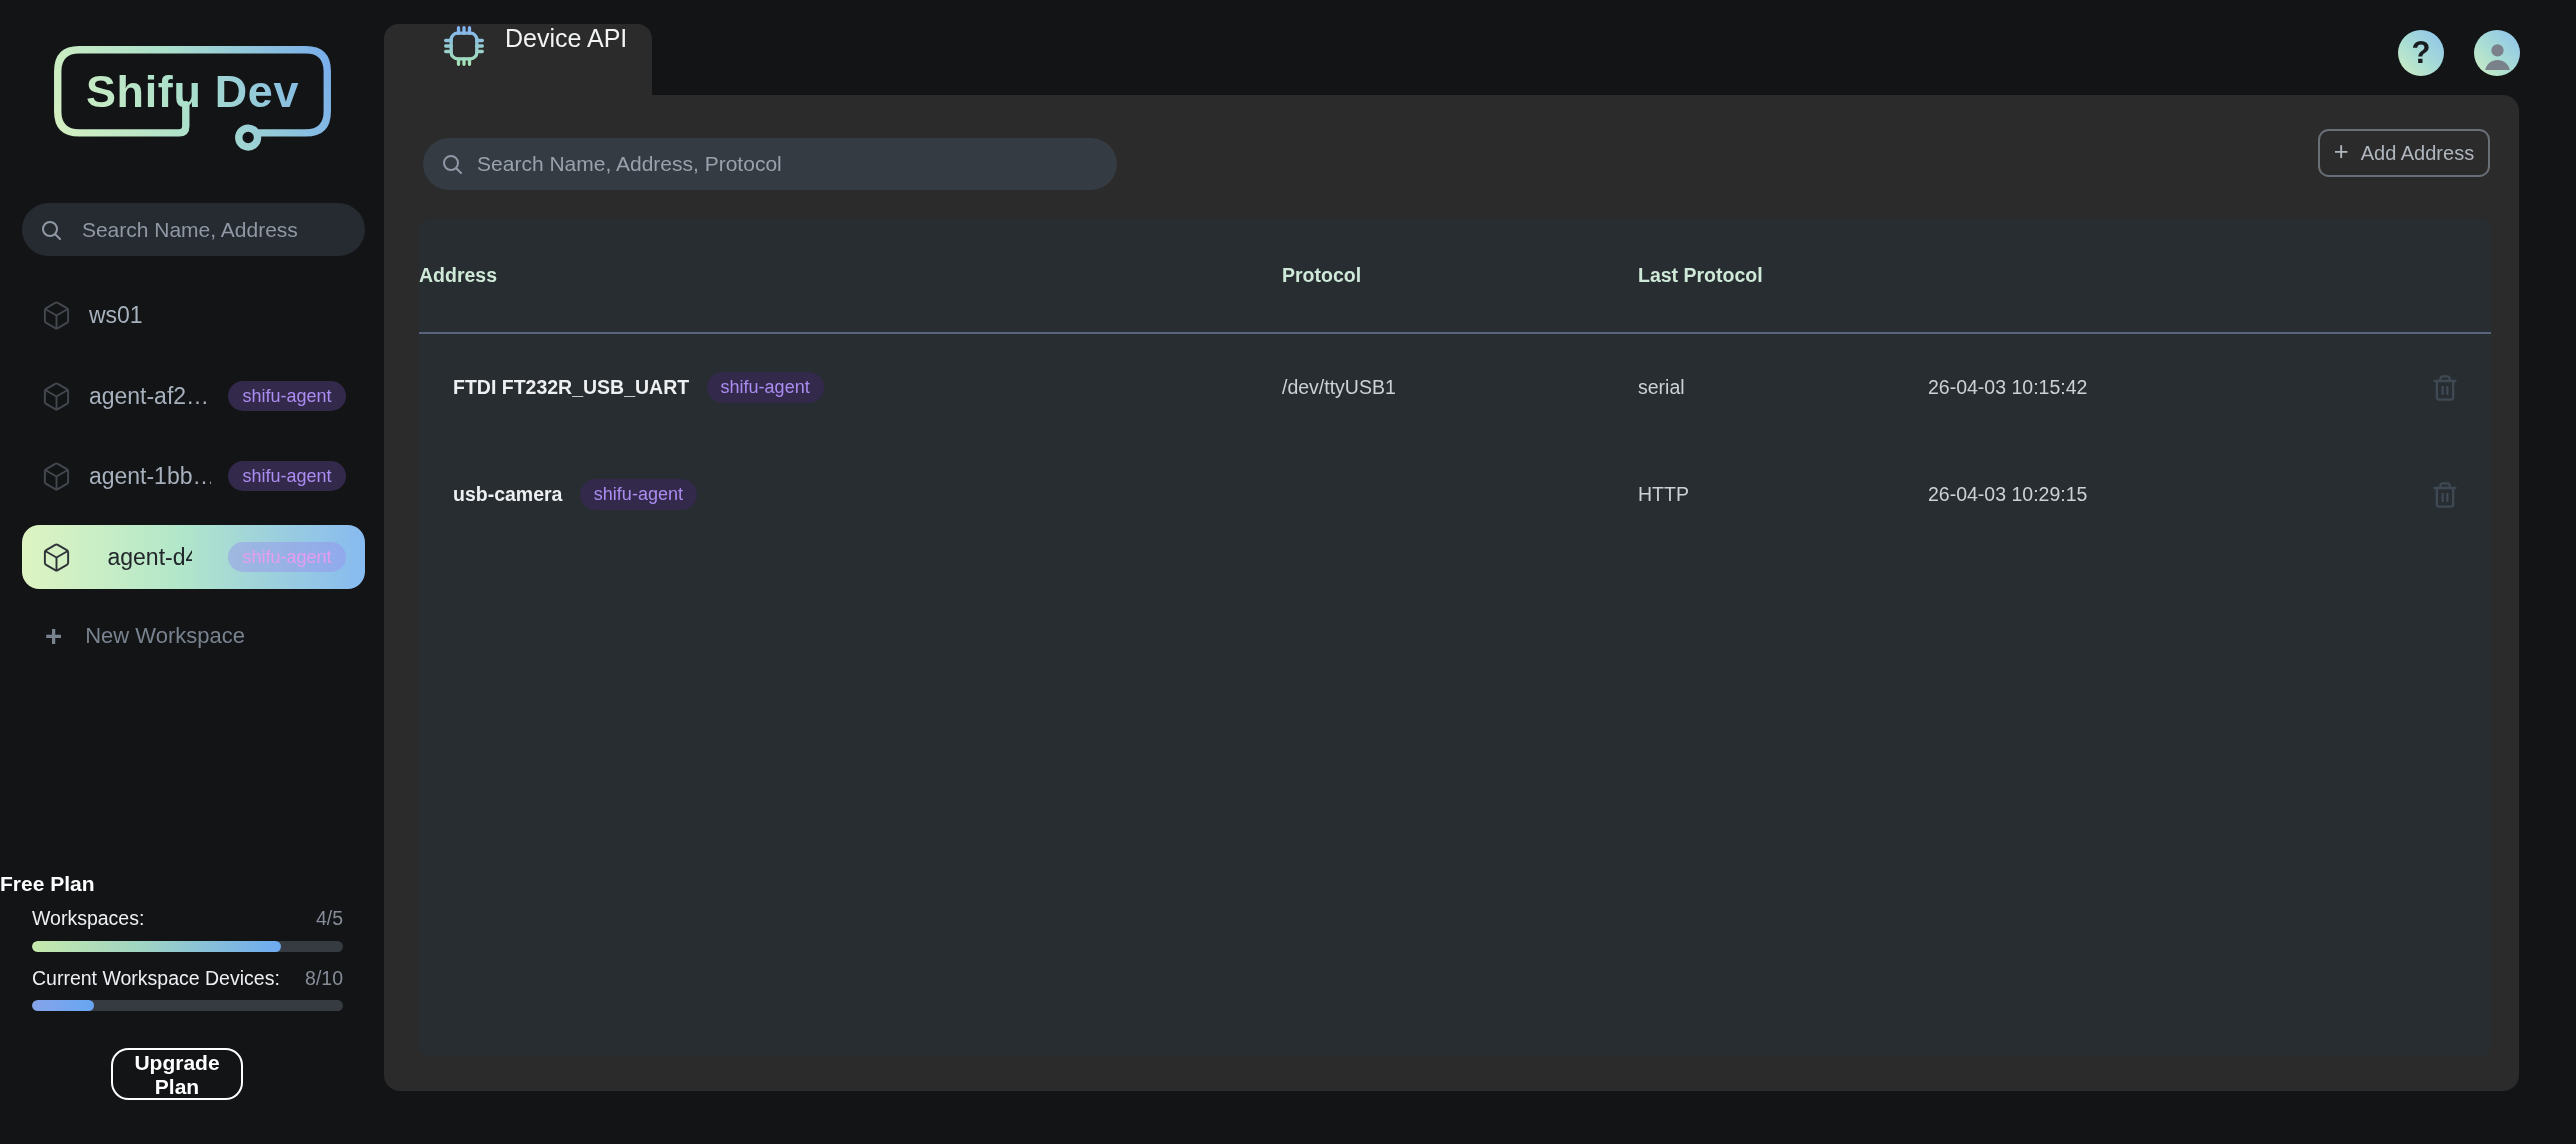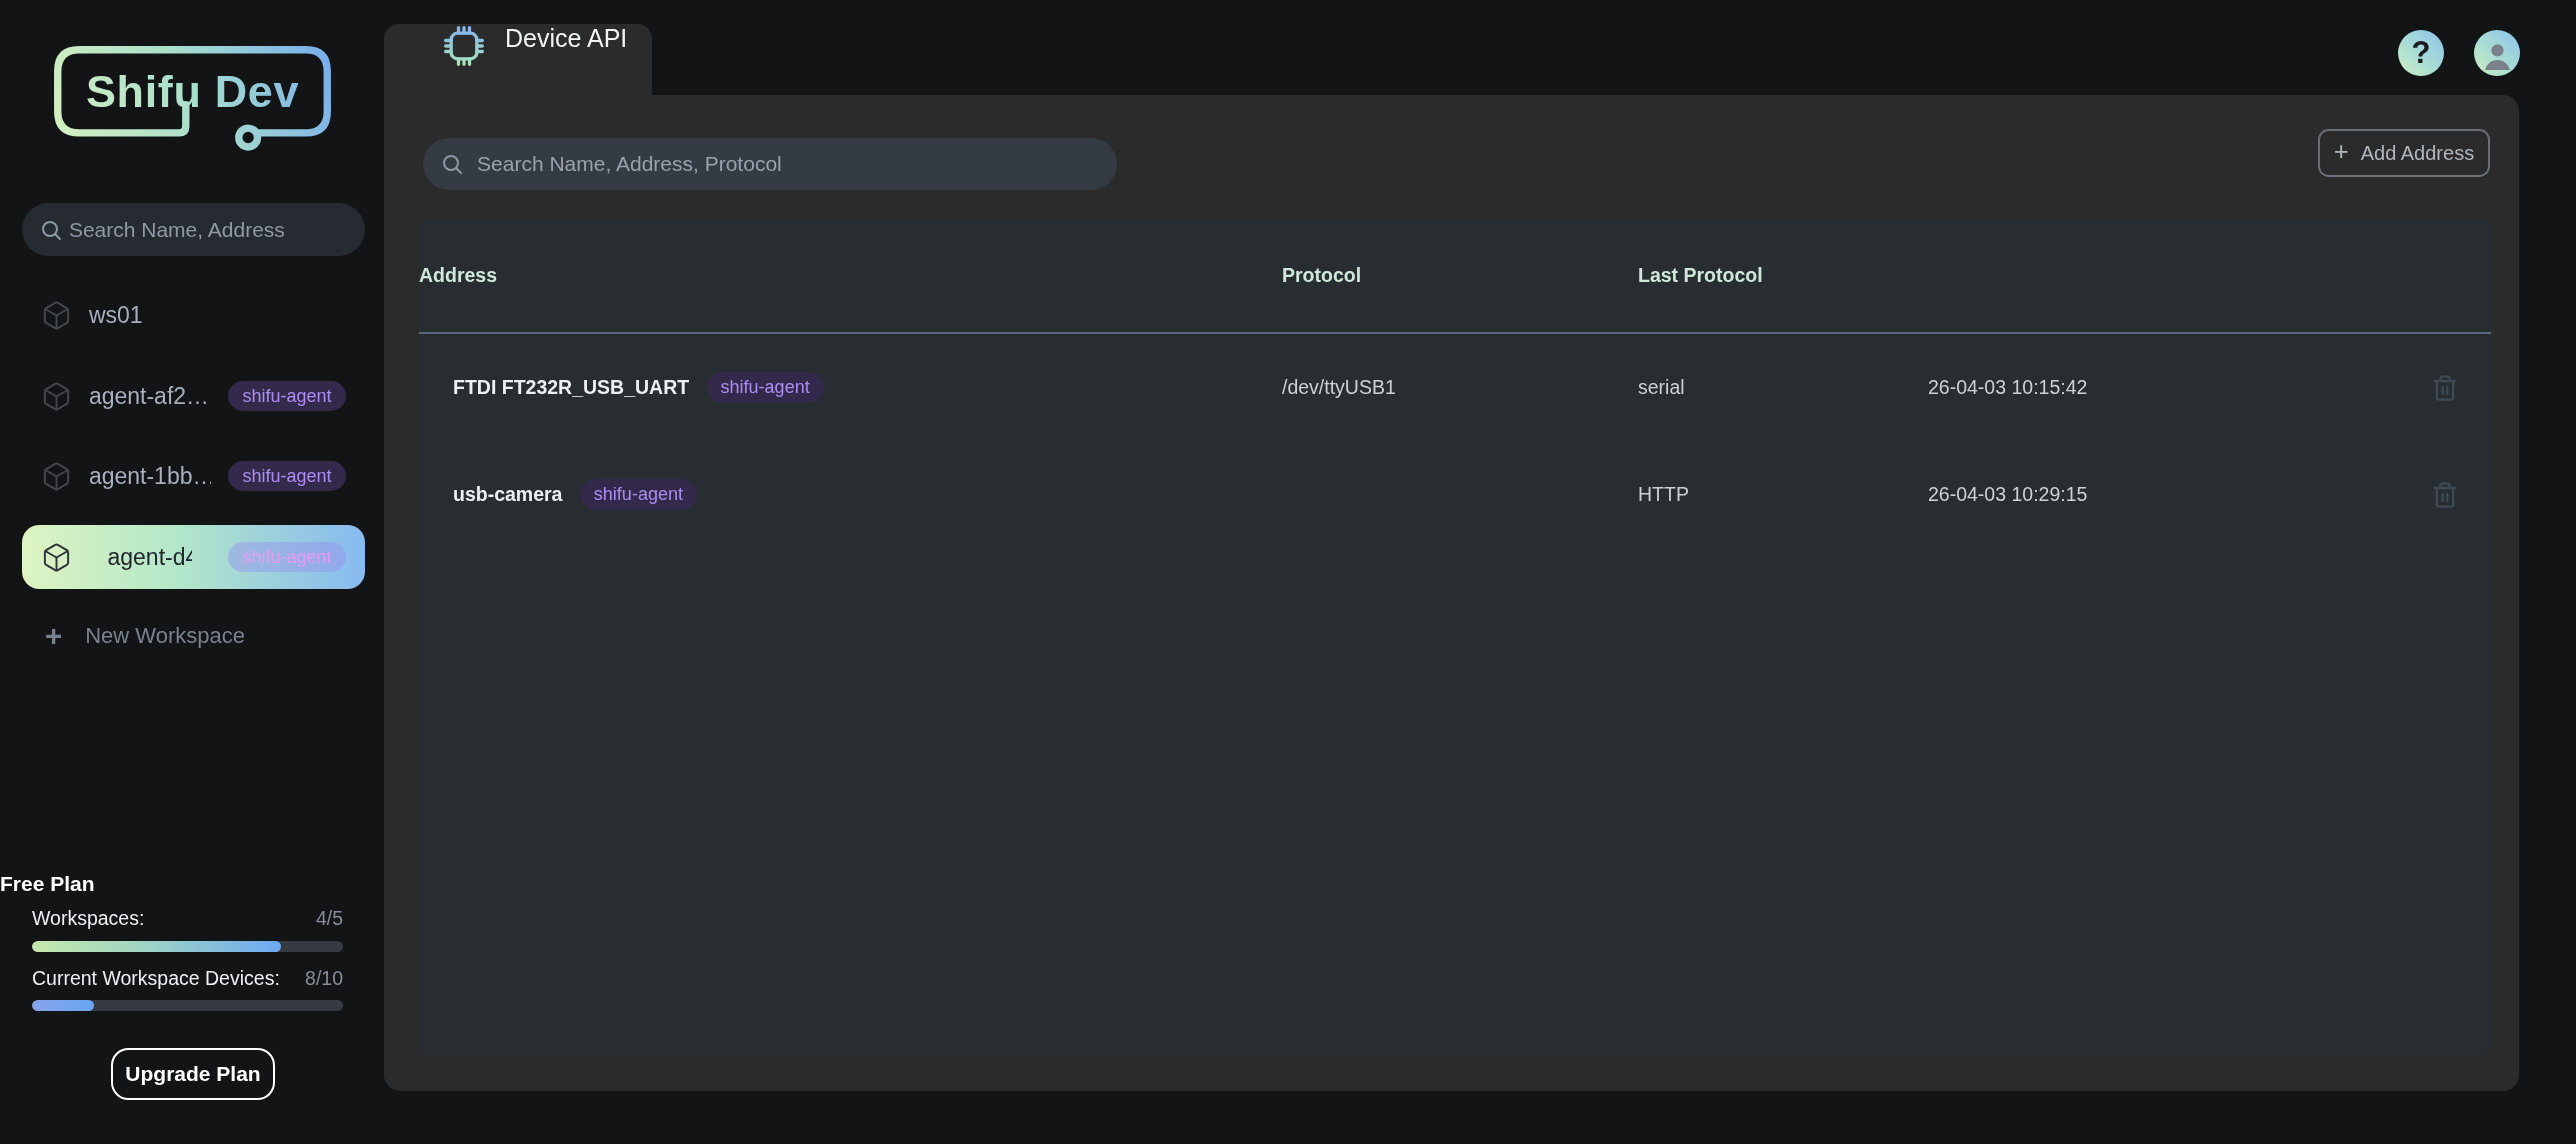--- a/index.html
+++ b/index.html
@@ -7,21 +7,21 @@
     width:2576px;height:1144px;position:relative;overflow:hidden;
     font-family:"Liberation Sans",sans-serif;
     -webkit-font-smoothing:antialiased;
   }
   
   .sidebar{position:absolute;left:0;top:0;width:384px;height:1144px;}
   .logo{position:absolute;left:47px;top:39px;width:291px;height:118px;}
   .side-search{
     position:absolute;left:21.5px;top:203px;width:343px;height:53px;
     background:#262b31;border-radius:27px;display:flex;align-items:center;
-    padding:0 17.4px;box-sizing:border-box;gap:4px;
+    padding:0 17.4px;box-sizing:border-box;gap:17px;
   }
   .search-glyph{width:24px;height:24px;color:#8f98a4;flex:0 0 auto;}
   .side-search input,.main-search input{
     background:transparent;border:none;outline:none;flex:1;
     font-family:"Liberation Sans",sans-serif;font-size:21px;color:#ccd1d8;
   }
   .side-search input::placeholder{color:#8f98a4;}
   .ws-item{
     position:absolute;left:21.5px;width:343px;height:64px;border-radius:17.4px;
     display:flex;align-items:center;padding:0 19px;box-sizing:border-box;gap:17.4px;
@@ -49,21 +49,21 @@
   .plan-title{position:absolute;left:0;top:872px;width:384px;text-align:left;
     color:#ffffff;font-size:21px;font-weight:bold;}
   .plan-row{position:absolute;left:32px;width:311px;display:flex;
     justify-content:space-between;align-items:baseline;font-size:19.5px;color:#eef0f3;}
   .plan-row .plan-value{color:#878d98;}
   .track{position:absolute;left:32px;width:311px;height:10.7px;border-radius:6px;
     background:#363b42;overflow:hidden;}
   .fill1{height:100%;border-radius:6px;background:linear-gradient(90deg,#c5e9ac,#9fd4c4 45%,#6daaf1);}
   .fill2{height:100%;border-radius:6px;background:linear-gradient(90deg,#85a4ea,#68a6f2);}
   .upgrade-btn{
-    position:absolute;left:111px;top:1048px;width:164px;height:52px;
+    position:absolute;left:111px;top:1048px;width:132px;height:52px;
     background:transparent;border:2px solid #ffffff;border-radius:17.4px;
     color:#ffffff;font-size:21px;font-weight:600;cursor:pointer;
     font-family:"Liberation Sans",sans-serif;
   }
   
   .tab{
     position:absolute;left:384px;top:24px;width:268px;height:71px;
     background:#2b2b2b;border-radius:14.8px 14.8px 0 0;display:flex;
     gap:19px;padding-left:58px;box-sizing:border-box;cursor:pointer;
   }

